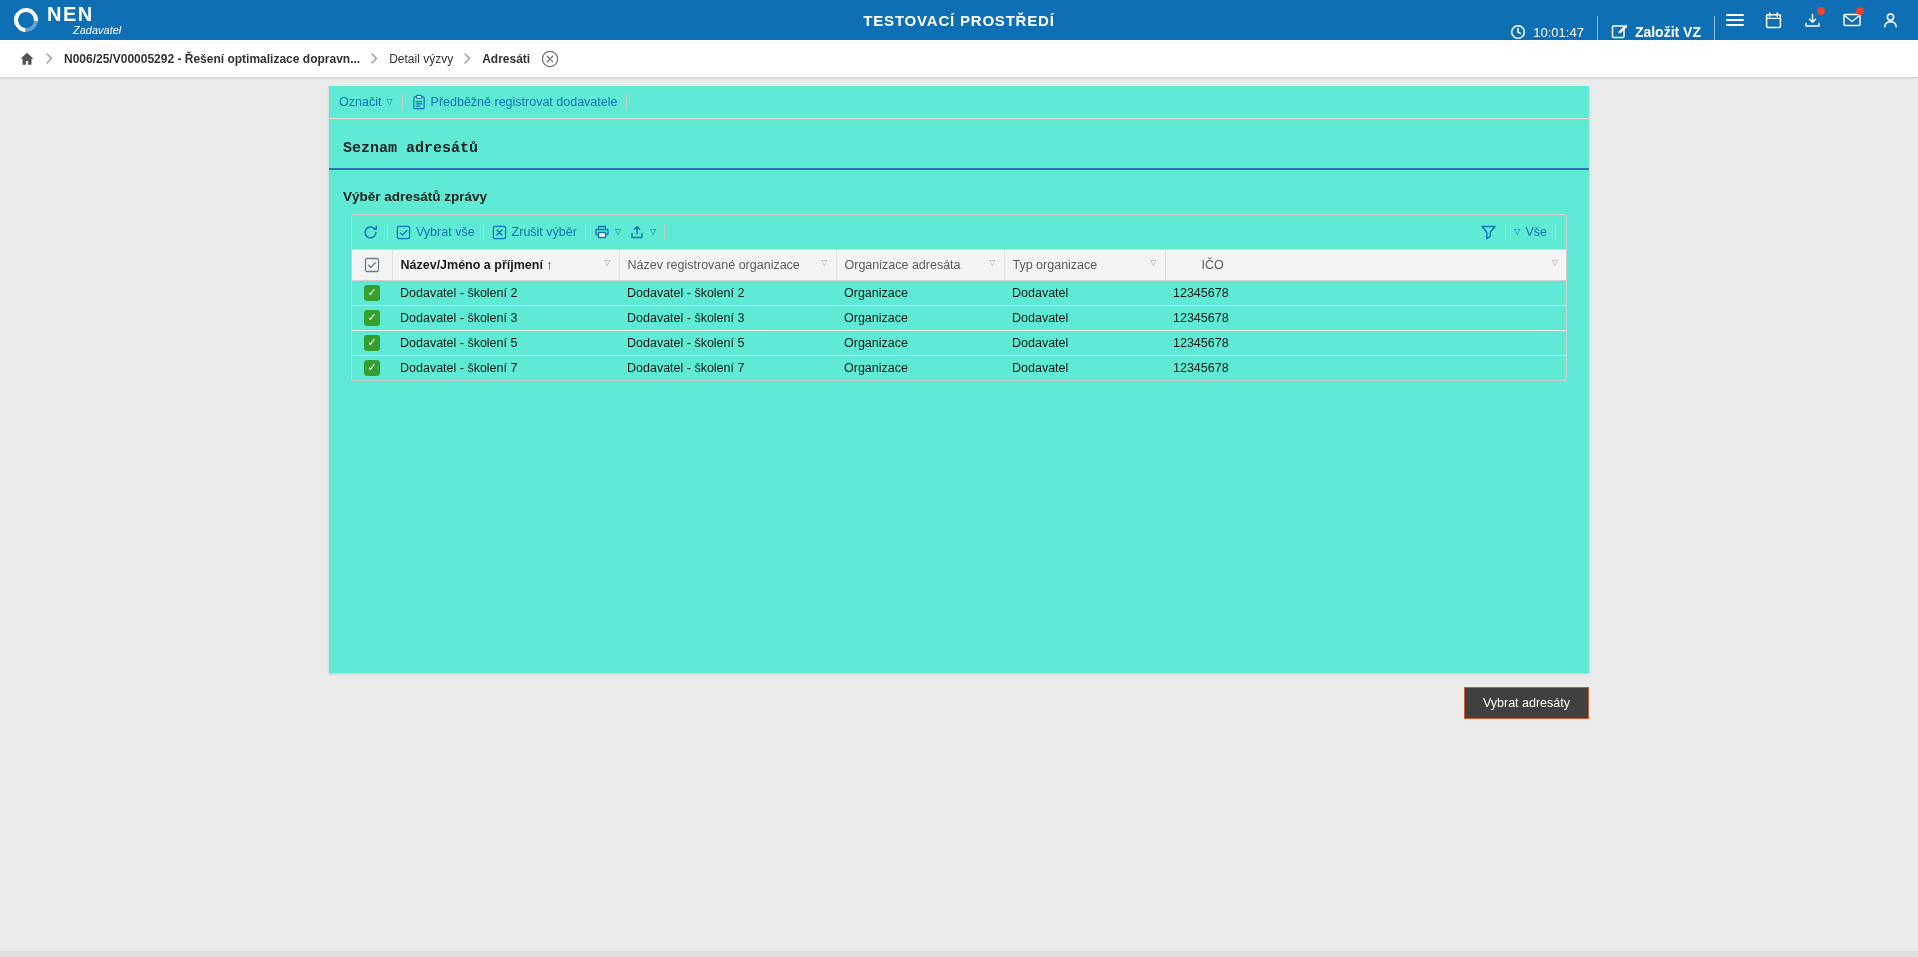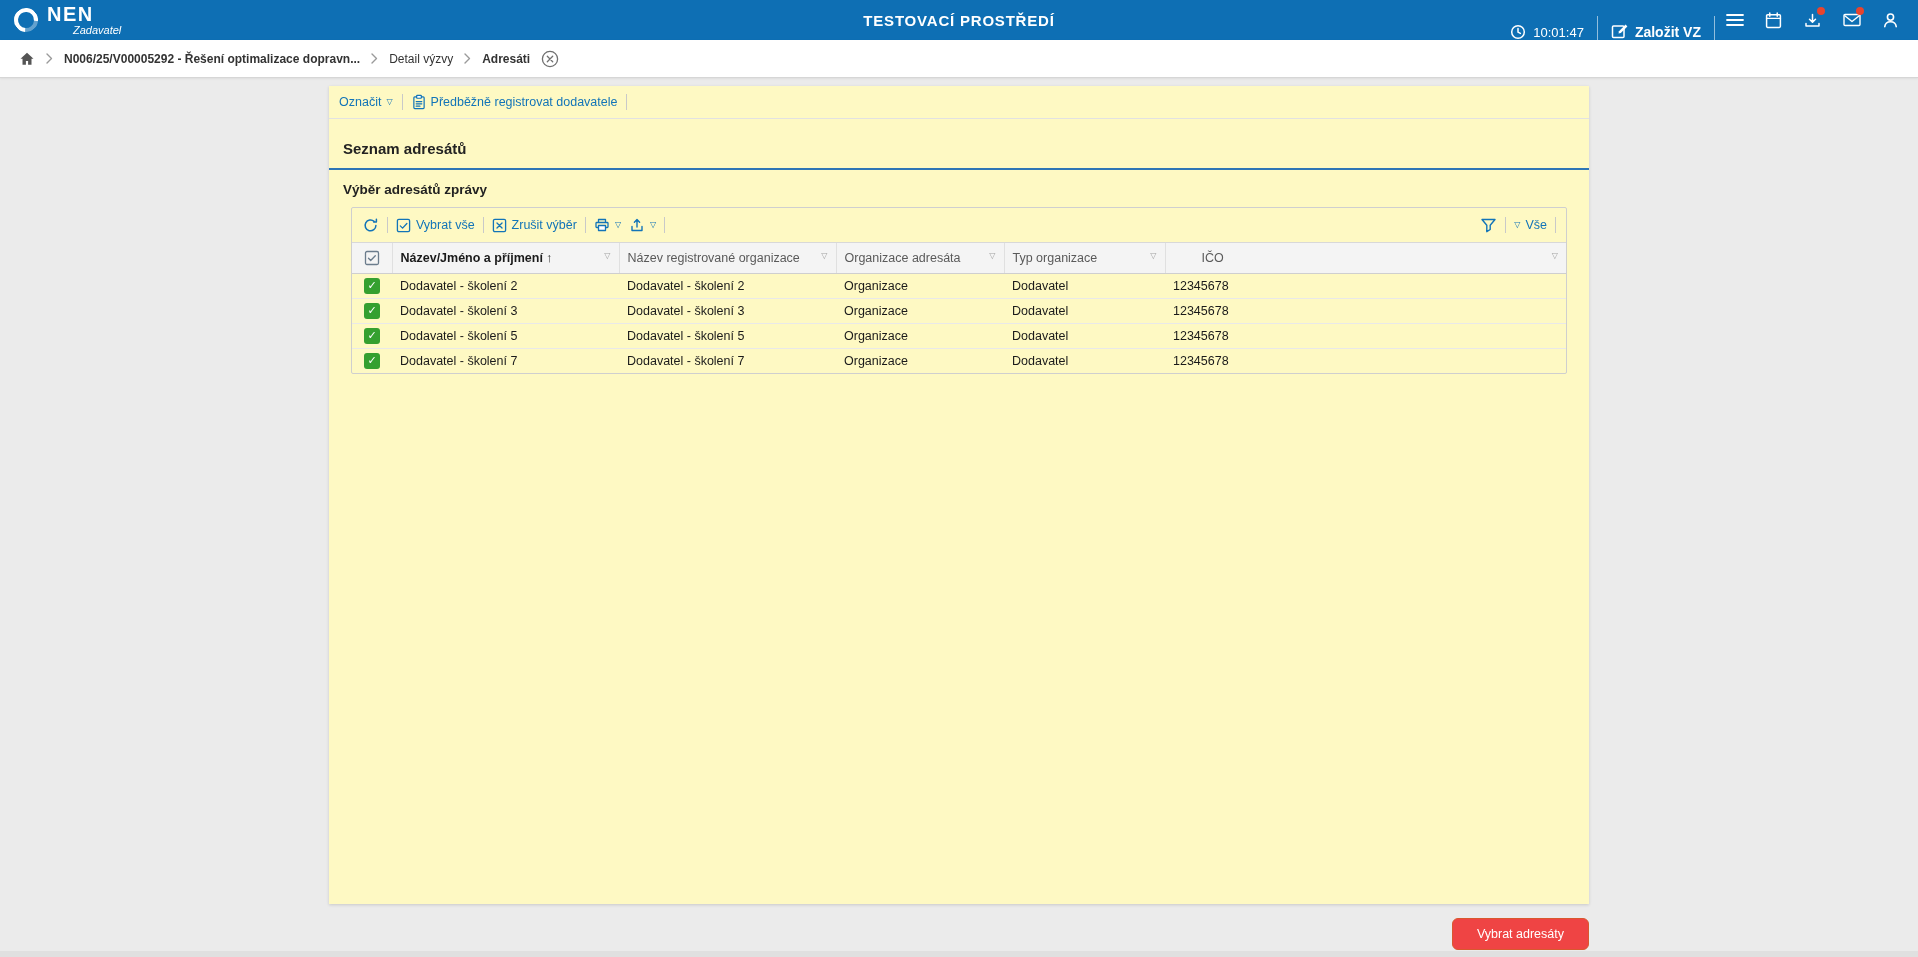--- a/index.html
+++ b/index.html
@@ -27,30 +27,30 @@
 
   
   .breadcrumb { height:38px; background:#fff; border-bottom:1px solid #d6d6d6; box-shadow:0 1px 2px rgba(0,0,0,0.06); display:flex; align-items:center; padding:0 19px; gap:11px; font-size:12px; color:#333; position:relative; z-index:2; }
   .crumb { cursor:pointer; white-space:nowrap; }
   .crumb-1 { font-weight:600; }
   .crumb-3 { font-weight:bold; }
   .crumb-close { cursor:pointer; display:flex; align-items:center; }
 
   
   .page { padding-top:8px; display:flex; flex-direction:column; align-items:center; position:relative; z-index:1; }
-  .panel { width:1260px; height:818px; background:#fef9c3; box-shadow:0 1px 3px rgba(0,0,0,0.15); }
+  .panel { width:1260px; height:587px; background:#5eead4; box-shadow:0 1px 3px rgba(0,0,0,0.15); }
 
   .panel-toolbar { height:33px; display:flex; align-items:center; gap:9px; padding:0 10px; border-bottom:1px solid #e2e2e2; font-size:12.5px; }
   .link { color:#1274b8; cursor:pointer; display:inline-flex; align-items:center; gap:5px; white-space:nowrap; }
   .caret { font-size:8px; line-height:1; }
   .vsep { width:1px; height:16px; background:#c9c9c9; flex:0 0 auto; }
 
   .section-header { padding:21px 14px 11px; border-bottom:2px solid #2e75b5; }
-  .section-title { font-size:15px; font-weight:bold; color:#222; }
-  .sub-title { padding:12px 14px 10px; font-size:13.5px; font-weight:bold; color:#222; }
+  .section-title { font-size:15px; font-weight:bold; color:#222;font-family:Liberation Mono, monospace; }
+  .sub-title { padding:19px 14px 10px; font-size:13.5px; font-weight:bold; color:#222; }
 
   
   .grid { margin:0 22px; border:1px solid #cfcfcf; border-radius:2px; overflow:hidden; }
   .grid-toolbar { height:35px; display:flex; align-items:center; gap:8px; padding:0 10px; border-bottom:1px solid #d8d8d8; font-size:12.5px;text-align:right; }
   .grid-toolbar .spacer { flex:1; }
   .tool-icon { color:#1274b8; cursor:pointer; display:flex; align-items:center; }
 
   table { width:100%; border-collapse:collapse; font-size:12.5px; table-layout:fixed; }
   thead th { background:#f4f4f4; height:30px; font-weight:normal; color:#5a5a5a; text-align:left; padding:0 8px; border-bottom:1px solid #cfcfcf; border-right:1px solid #e0e0e0; cursor:pointer; }
   thead th:last-child { border-right:none;padding-left:36px; }
@@ -59,21 +59,21 @@
   th.sorted .hlabel { font-weight:bold; color:#1a1a1a; }
   .sort-arrow { font-size:13px; color:#333; line-height:1; }
   tbody td { height:25px; padding:0 8px; border-bottom:1px solid #e9e9e9; color:#1a1a1a; overflow:hidden; white-space:nowrap; }
   tbody tr { cursor:pointer; }
   tbody tr:last-child td { border-bottom:none; }
   .cb-col { text-align:center; }
   .checkbox { width:16px; height:16px; background:#35a02f; border-radius:3px; margin:0 auto; display:flex; align-items:center; justify-content:center; color:#fff; font-size:11px; cursor:pointer; font-weight:bold; }
 
   
   .footer-actions { width:1260px; display:flex; justify-content:flex-end; margin-top:14px; }
-  .btn-primary { background:#ef4444; color:#fff; border:1px solid #d9582e; border-radius:6px; padding:8px 24px; font-size:12.5px; font-family:inherit; cursor:pointer; }
+  .btn-primary { background:#404040; color:#fff; border:1px solid #d9582e; border-radius:0; padding:8px 18px; font-size:12.5px; font-family:inherit; cursor:pointer; }
   .bottom-strip { position:absolute; left:0; bottom:0; width:100%; height:6px; background:#e0e0e0; }
 </style>
 </head>
 <body>
 
 <header class="topbar">
   <div class="brand">
     <div class="logo"></div>
     <div class="brand-text">
       <span class="brand-name">NEN</span>

